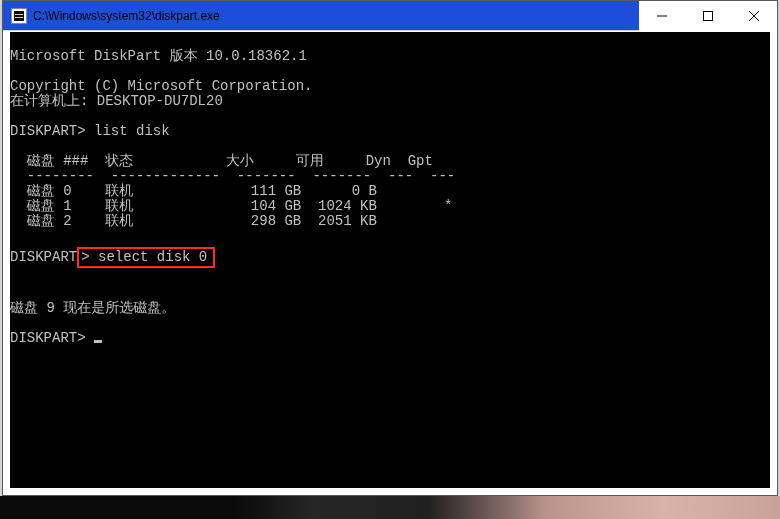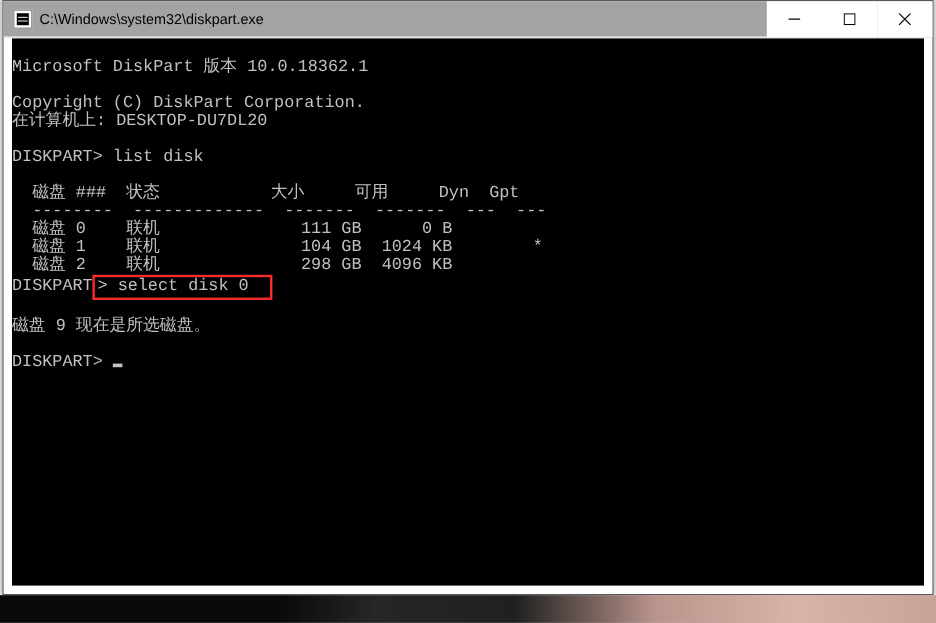--- a/index.html
+++ b/index.html
@@ -16,21 +16,21 @@
     left: 2px;
     top: 0;
     width: 776px;
     height: 496px;
     background: #fff;
     border: 1px solid #5a5a5a;
     box-shadow: 0 0 4px rgba(0,0,0,.2);
   }
   .titlebar {
     height: 30px;
-    background: #a3a3a3;
+    background: #1d4ed8;
     display: flex;
     align-items: center;
     border-bottom: 1px solid #d0d0d0;
   }
   .title-icon {
     width: 16px;
     height: 16px;
     margin-left: 8px;
     margin-right: 6px;
     display: inline-block;
@@ -92,22 +92,22 @@
     font-family: "NSimSun","SimSun","Consolas","Courier New",monospace;
     font-size: 14px;
     line-height: 15px;
     color: #c0c0c0;
     white-space: pre;
     min-height: 100%;
   }
   .highlight-box {
     border: 2px solid #ff2a2a;
     display: inline-block;
-    padding: 1px 18px 1px 2px;
-    margin: 0 0;
+    padding: 1px 6px 1px 2px;
+    margin: 18px 0;
   }
   .cursor {
     display: inline-block;
     width: 8px;
     height: 3px;
     background: #c0c0c0;
     vertical-align: -1px;
   }
   .bg-strip {
     position: absolute;
@@ -143,30 +143,30 @@
             <line x1="10" y1="0" x2="0" y2="10" stroke="currentColor" stroke-width="1"></line>
           </svg>
       </div>
     </div>
   </div>
 
   <div class="terminal">
     <div class="term-inner">
 <span>Microsoft DiskPart 版本 10.0.18362.1</span>
 
-<span>Copyright (C) DiskPart Corporation.</span>
+<span>Copyright (C) Microsoft Corporation.</span>
 <span>在计算机上: DESKTOP-DU7DL20</span>
 
 <span>DISKPART&gt; list disk</span>
 
 <span>  磁盘 ###  状态           大小     可用     Dyn  Gpt</span>
 <span>  --------  -------------  -------  -------  ---  ---</span>
 <span>  磁盘 0    联机              111 GB      0 B        </span>
 <span>  磁盘 1    联机              104 GB  1024 KB        *</span>
-<span>  磁盘 2    联机              298 GB  4096 KB        </span>
+<span>  磁盘 2    联机              298 GB  2051 KB        </span>
 <span>DISKPART</span><span class="highlight-box"><span>&gt; select disk 0</span></span>
 
 <span>磁盘 9 现在是所选磁盘。</span>
 
 <span>DISKPART&gt; </span><span class="cursor"></span>
     </div>
   </div>
 
 </div>
 

